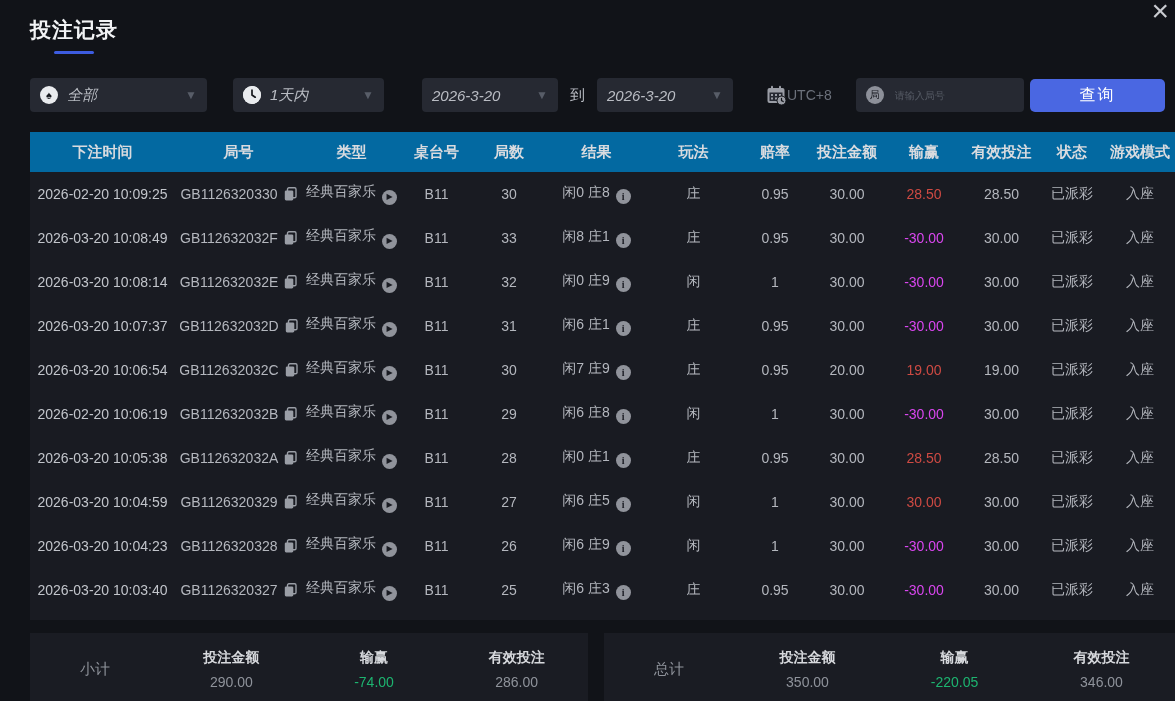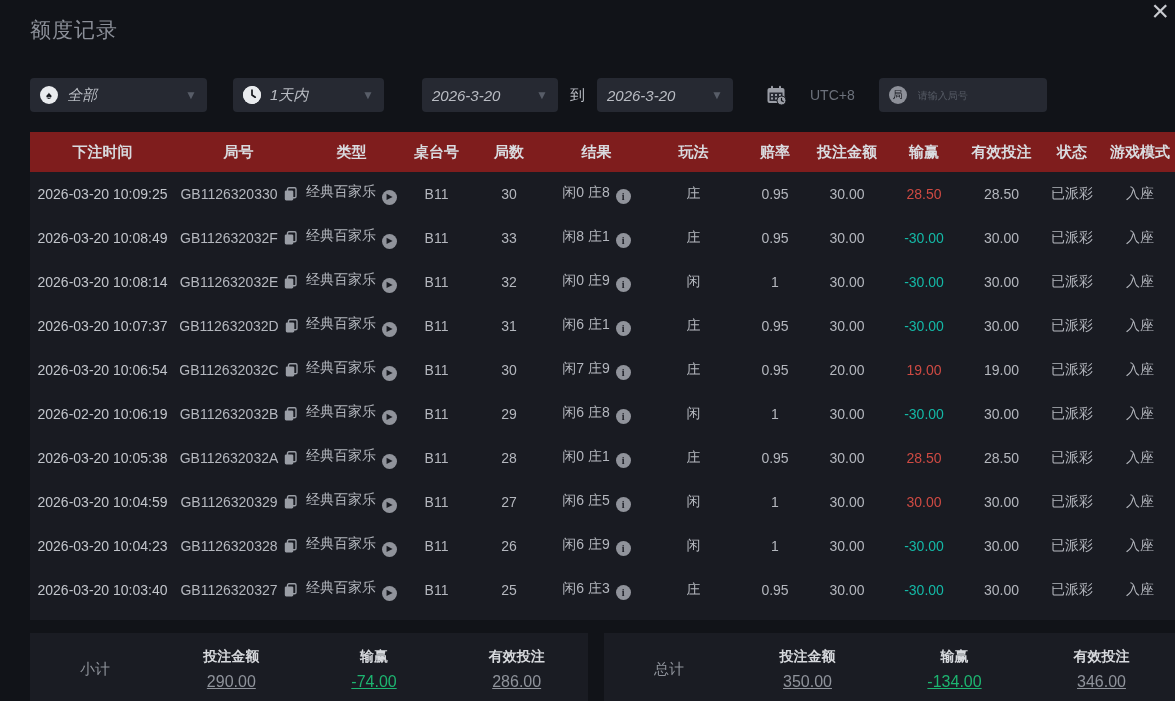--- a/index.html
+++ b/index.html
@@ -34,73 +34,73 @@
   .circle-icon{
     width:18px;height:18px;border-radius:50%;background:#e9ebee;color:#15171d;
     display:inline-flex;align-items:center;justify-content:center;flex:0 0 18px;
     font-size:11px;margin-right:9px;line-height:1;
   }
   .dd-game{width:177px;}
   .dd-time{width:151px;margin-left:26px;}
   .dd-date{width:136px;margin-left:0;}
   .dd-date1{margin-left:38px;}
   .to-label{color:#b9bcc3;font-size:15px;margin:0 12px;}
-  .tz{display:flex;align-items:center;margin-left:32px;color:#6c717b;font-size:14px;gap:23px;}
+  .tz{display:flex;align-items:center;margin-left:32px;color:#6c717b;font-size:14px;gap:0;}
   .input-box{width:168px;margin-left:24px;padding:0 10px;}
   .input-box .circle-icon{background:#8d9099;font-size:10px;}
   .input-box input{
     background:transparent;border:none;outline:none;color:#b9bcc3;font-size:10px;width:100%;
     font-family:"Liberation Sans","DejaVu Sans",sans-serif;
   }
   .input-box input::placeholder{color:#565b65;}
   .query-btn{
     margin-left:auto;width:135px;height:33px;background:#4a67e2;border:none;border-radius:5px;
     color:#ffffff;font-size:16px;cursor:pointer;font-family:inherit;letter-spacing:2px;
   }
   
   .table-wrap{margin:20px 0 0 30px;width:1145px;background:#191b22;padding-bottom:8px;}
   table{border-collapse:collapse;table-layout:fixed;width:1145px;}
-  thead tr{background:#7f1d1d;height:40px;}
+  thead tr{background:#0369a1;height:40px;}
   th{color:#d9dbdf;font-size:15px;font-weight:bold;text-align:center;padding:0;}
   tbody tr{height:44px;}
   td{color:#b4b7be;font-size:14px;text-align:center;padding:0;white-space:nowrap;}
   td.t-time{color:#c2c5cb;}
   .c0{width:145px}.c1{width:127px}.c2{width:99px}.c3{width:71px}.c4{width:74px}
   .c5{width:101px}.c6{width:93px}.c7{width:70px}.c8{width:74px}.c9{width:80px}
   .c10{width:75px}.c11{width:66px}.c12{width:70px}
   td.red{color:#ce4a43;}
-  td.green{color:#14b8a6;}
+  td.green{color:#d946ef;}
   .mini-ic{
     display:inline-flex;width:15px;height:15px;border-radius:50%;background:#90939b;
     color:#191b22;align-items:center;justify-content:center;font-size:8px;
     margin-left:6px;vertical-align:-3px;cursor:pointer;line-height:1;
   }
   .info-ic{font-size:10px;font-weight:bold;font-family:"Liberation Serif",serif;}
   .copy-ic{display:inline-block;margin-left:6px;vertical-align:-2px;cursor:pointer;line-height:0;}
   
   .summaries{display:flex;margin:13px 0 0 30px;gap:16px;}
   .panel{background:#1a1c23;height:72px;display:flex;align-items:center;}
   .panel-sub{width:558px;}
   .panel-total{width:571px;}
   .p-label{flex:0 0 130px;text-align:center;color:#8f939b;font-size:15px;}
   .p-group{flex:1;display:flex;flex-direction:column;align-items:center;gap:7px;}
   .g-label{color:#d7d9dd;font-size:14px;font-weight:bold;}
-  .g-value{color:#8f939b;font-size:16px;text-decoration:underline;}
+  .g-value{color:#8f939b;font-size:14px;}
   .g-value.green{color:#1db470;}
 </style>
 </head>
 <body>
 
 <div class="app">
 
   <span class="close-x">×</span>
 
   <div class="tabs">
-    <div class="tab">
-      <span class="tab-label">额度记录</span>
+    <div class="tab active">
+      <span class="tab-label">投注记录</span>
       <span class="underline"></span>
     </div>
   </div>
 
   <div class="filters">
     <div class="dropdown dd-game">
       <span class="circle-icon">♠</span>
       <span class="dd-text">全部</span>
       <span class="chevron">▼</span>
     </div>
@@ -147,20 +147,21 @@
         </svg>
       </span>
       <span>UTC+8</span>
     </div>
 
     <div class="input-box">
       <span class="circle-icon">局</span>
       <input type="text" placeholder="请输入局号" style="">
     </div>
 
+    <button class="query-btn">查询</button>
   </div>
 
   <div class="table-wrap">
     <table>
       <thead>
           <tr id="head-row">
             <th class="c0">下注时间</th>
             <th class="c1">局号</th>
             <th class="c2">类型</th>
             <th class="c3">桌台号</th>
@@ -170,21 +171,21 @@
             <th class="c7">赔率</th>
             <th class="c8">投注金额</th>
             <th class="c9">输赢</th>
             <th class="c10">有效投注</th>
             <th class="c11">状态</th>
             <th class="c12">游戏模式</th>
           </tr>
         </thead>
       <tbody id="table-body">
           <tr>
-            <td class="c0 t-time">2026-03-20 10:09:25</td>
+            <td class="c0 t-time">2026-02-20 10:09:25</td>
             <td class="c1">GB1126320330<span class="copy-ic"><svg width="13" height="14" viewBox="0 0 13 14">
                   <rect x="3.5" y="0.8" width="8.5" height="10" rx="1.4" fill="none" stroke="#9a9ea6" stroke-width="1.4"></rect>
                   <rect x="0.8" y="3.4" width="8.5" height="10" rx="1.4" fill="#9a9ea6"></rect>
                 </svg></span></td>
             <td class="c2">经典百家乐<span class="mini-ic">▶</span></td>
             <td class="c3">B11</td>
             <td class="c4">30</td>
             <td class="c5">闲0 庄8<span class="mini-ic info-ic">i</span></td>
             <td class="c6">庄</td>
             <td class="c7">0.95</td>
@@ -378,21 +379,21 @@
     </div>
 
     <div class="panel panel-total">
       <span class="p-label">总计</span>
       <div class="p-group">
         <span class="g-label">投注金额</span>
         <span class="g-value">350.00</span>
       </div>
       <div class="p-group">
         <span class="g-label">输赢</span>
-        <span class="g-value green">-134.00</span>
+        <span class="g-value green">-220.05</span>
       </div>
       <div class="p-group">
         <span class="g-label">有效投注</span>
         <span class="g-value">346.00</span>
       </div>
     </div>
   </div>
 </div>
 
 </body></html>

